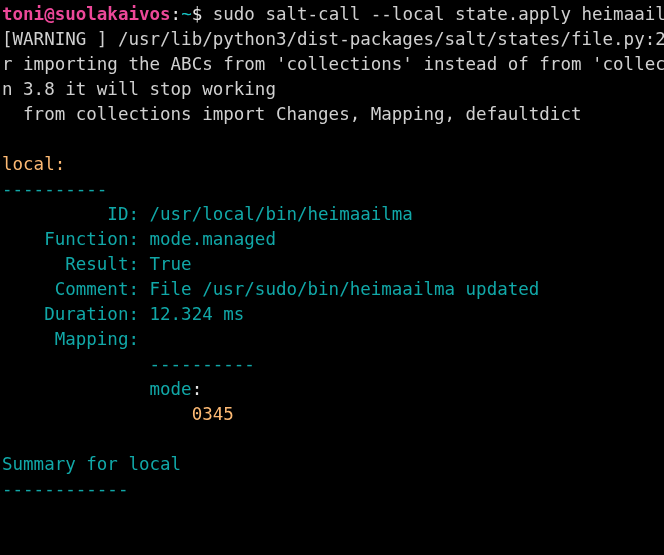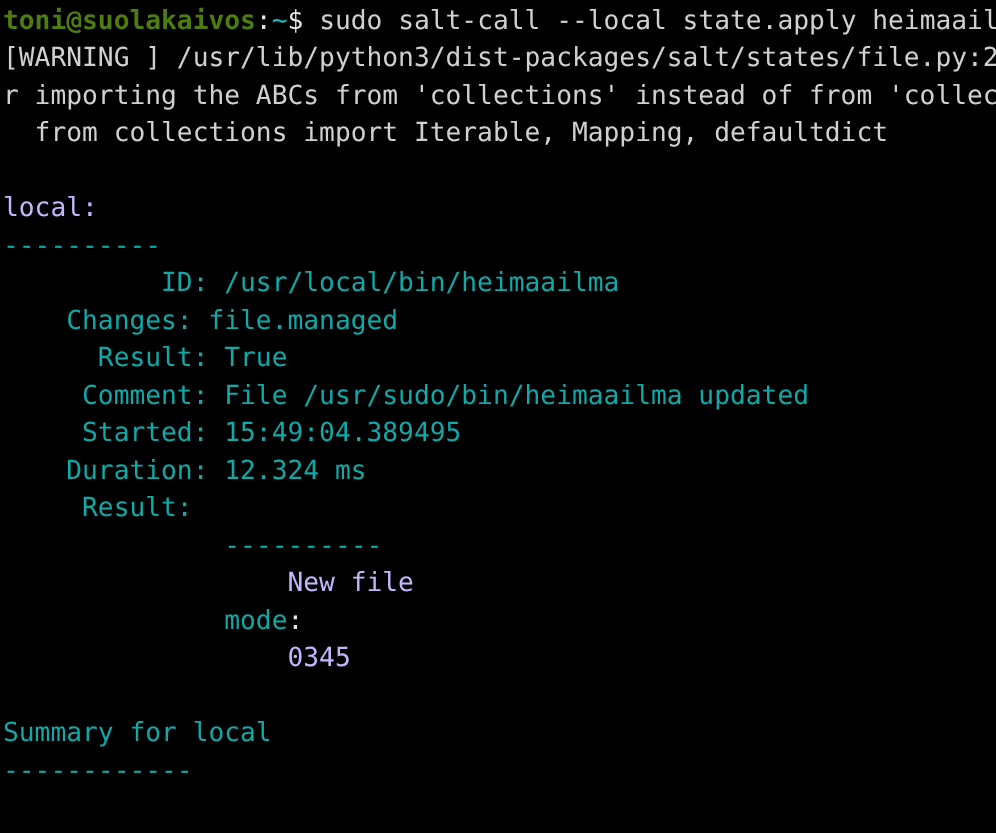--- a/index.html
+++ b/index.html
@@ -31,47 +31,46 @@
     font-size: 17.5px;
     letter-spacing: 0px;
     white-space: pre;
     font-family: "DejaVu Sans Mono", "Liberation Mono", monospace;
     color: #d8d8d8;
     overflow: hidden;
   }
   .seg { white-space: pre; }
   .c-white  { color: #e6e6e6; }
   .c-gray   { color: #d0d0d0; }
-  .c-green  { color: #c4b5fd; margin-top: 44px; }
-  .c-bgreen { color: #4d7c0f; font-weight: bold; }
+  .c-green  { color: #fdba74; margin-top: 44px; }
+  .c-bgreen { color: #ec4899; font-weight: bold; }
   .c-cyan   { color: #11a8a8; }
   .c-bcyan  { color: #16c0c0; }
 </style>
 </head>
 <body>
 
 <div id="terminal">
   <div class="screen">
     <div id="lines-container">
         <div class="line"><span class="seg c-bgreen">toni@suolakaivos</span><span class="seg c-white">:</span><span class="seg c-bcyan">~</span><span class="seg c-white">$</span><span class="seg c-gray"> sudo salt-call --local state.apply heimaailma</span></div>
         <div class="line"><span class="seg c-gray">[WARNING ] /usr/lib/python3/dist-packages/salt/states/file.py:278:</span></div>
         <div class="line"><span class="seg c-gray">r importing the ABCs from 'collections' instead of from 'collectio</span></div>
-        <div class="line"><span class="seg c-gray">  from collections import Iterable, Mapping, defaultdict</span></div>
+        <div class="line"><span class="seg c-gray">n 3.8 it will stop working</span></div>
+        <div class="line"><span class="seg c-gray">  from collections import Changes, Mapping, defaultdict</span></div>
         <div class="line"><span class="seg c-gray"> </span></div>
         <div class="line"><span class="seg c-green">local:</span></div>
         <div class="line"><span class="seg c-cyan">----------</span></div>
         <div class="line"><span class="seg c-cyan">          ID: /usr/local/bin/heimaailma</span></div>
-        <div class="line"><span class="seg c-cyan">    Changes: file.managed</span></div>
+        <div class="line"><span class="seg c-cyan">    Function: mode.managed</span></div>
         <div class="line"><span class="seg c-cyan">      Result: True</span></div>
         <div class="line"><span class="seg c-cyan">     Comment: File /usr/sudo/bin/heimaailma updated</span></div>
-        <div class="line"><span class="seg c-cyan">     Started: 15:49:04.389495</span></div>
         <div class="line"><span class="seg c-cyan">    Duration: 12.324 ms</span></div>
-        <div class="line"><span class="seg c-cyan">     Result:   </span></div>
+        <div class="line"><span class="seg c-cyan">     Mapping:   </span></div>
         <div class="line"><span class="seg c-cyan">              ----------</span></div>
-        <div class="line"><span class="seg c-green">                  New file</span></div>
         <div class="line"><span class="seg c-cyan">              mode</span><span class="seg c-white">:</span></div>
         <div class="line"><span class="seg c-green">                  0345</span></div>
         <div class="line"><span class="seg c-gray"> </span></div>
         <div class="line"><span class="seg c-cyan">Summary for local</span></div>
         <div class="line"><span class="seg c-cyan">------------</span></div>
       </div>
   </div>
 </div>
 
 </body></html>

